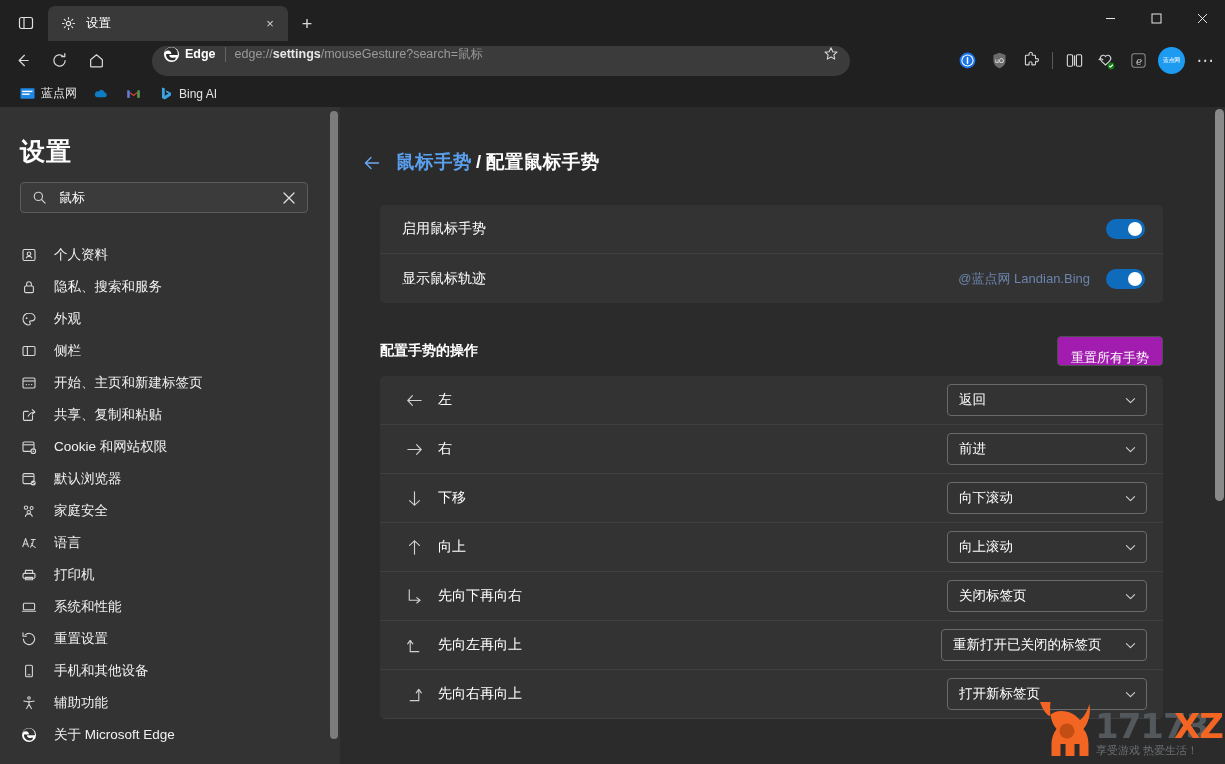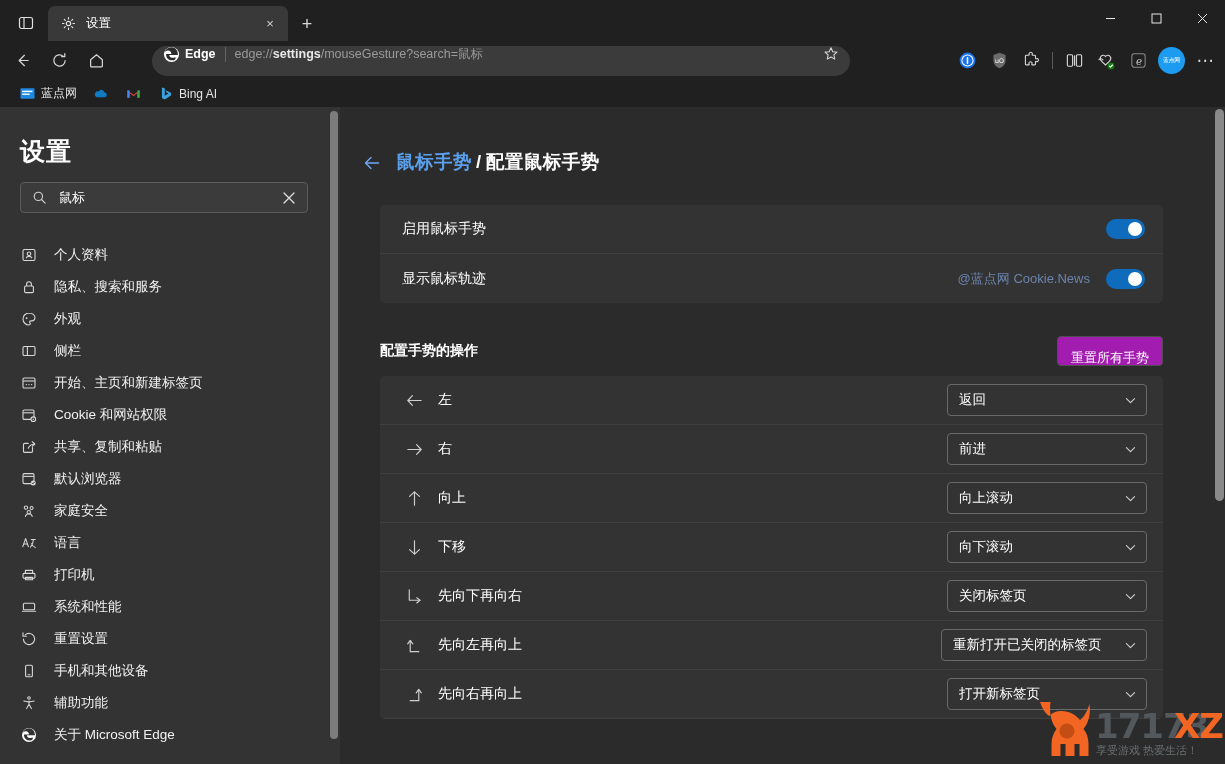--- a/index.html
+++ b/index.html
@@ -481,37 +481,37 @@
               <circle cx="5.4" cy="9.6" r="0.7" fill="#d8d8d8"></circle>
               <circle cx="8" cy="9.6" r="0.7" fill="#d8d8d8"></circle>
               <circle cx="10.6" cy="9.6" r="0.7" fill="#d8d8d8"></circle>
             </svg>
           </span>
         <span class="nav-label">开始、主页和新建标签页</span>
       </div>
       <div class="nav-item">
         <span class="nav-ico">
             <svg width="16" height="16" viewBox="0 0 16 16" fill="none">
+              <path d="M11.5 8.6v3.6a1.2 1.2 0 0 1-1.2 1.2H3.7a1.2 1.2 0 0 1-1.2-1.2V5.6a1.2 1.2 0 0 1 1.2-1.2h3.5" stroke="#d8d8d8" stroke-width="1.1" stroke-linecap="round"></path>
+              <path d="M7.2 9.2C8.4 6.6 10.6 5.2 13.6 5" stroke="#d8d8d8" stroke-width="1.1" stroke-linecap="round"></path>
+              <path d="M10.9 2.4L13.8 5l-2.9 2.5" stroke="#d8d8d8" stroke-width="1.1" stroke-linejoin="round"></path>
+            </svg>
+          </span>
+        <span class="nav-label">共享、复制和粘贴</span>
+      </div>
+      <div class="nav-item">
+        <span class="nav-ico">
+            <svg width="16" height="16" viewBox="0 0 16 16" fill="none">
               <rect x="2" y="3" width="11" height="9.4" rx="1.2" stroke="#d8d8d8" stroke-width="1.1"></rect>
               <line x1="2.2" y1="5.8" x2="12.8" y2="5.8" stroke="#d8d8d8" stroke-width="1.1"></line>
               <circle cx="12.3" cy="12.2" r="2.3" fill="#333" stroke="#d8d8d8" stroke-width="1.1"></circle>
               <circle cx="12.3" cy="12.2" r="0.8" fill="#d8d8d8"></circle>
             </svg>
           </span>
         <span class="nav-label">Cookie 和网站权限</span>
-      </div>
-      <div class="nav-item">
-        <span class="nav-ico">
-            <svg width="16" height="16" viewBox="0 0 16 16" fill="none">
-              <path d="M11.5 8.6v3.6a1.2 1.2 0 0 1-1.2 1.2H3.7a1.2 1.2 0 0 1-1.2-1.2V5.6a1.2 1.2 0 0 1 1.2-1.2h3.5" stroke="#d8d8d8" stroke-width="1.1" stroke-linecap="round"></path>
-              <path d="M7.2 9.2C8.4 6.6 10.6 5.2 13.6 5" stroke="#d8d8d8" stroke-width="1.1" stroke-linecap="round"></path>
-              <path d="M10.9 2.4L13.8 5l-2.9 2.5" stroke="#d8d8d8" stroke-width="1.1" stroke-linejoin="round"></path>
-            </svg>
-          </span>
-        <span class="nav-label">共享、复制和粘贴</span>
       </div>
       <div class="nav-item">
         <span class="nav-ico">
             <svg width="16" height="16" viewBox="0 0 16 16" fill="none">
               <rect x="2" y="2.6" width="11" height="10" rx="1.3" stroke="#d8d8d8" stroke-width="1.1"></rect>
               <line x1="2.2" y1="5.4" x2="12.8" y2="5.4" stroke="#d8d8d8" stroke-width="1.1"></line>
               <circle cx="12.2" cy="12" r="2.5" fill="#d8d8d8"></circle>
               <path d="M11.1 12l.8.8 1.5-1.6" stroke="#333" stroke-width="1" stroke-linecap="round" stroke-linejoin="round" fill="none"></path>
             </svg>
           </span>
@@ -615,21 +615,21 @@
 
     <div class="card">
       <div class="toggle-row">
         <span class="tr-label">启用鼠标手势</span>
         <span class="switch">
             <span class="knob"></span>
           </span>
       </div>
       <div class="toggle-row">
         <span class="tr-label">显示鼠标轨迹</span>
-        <span class="tr-note">@蓝点网 Cookie.News</span>
+        <span class="tr-note">@蓝点网 Landian.Bing</span>
         <span class="switch">
             <span class="knob"></span>
           </span>
       </div>
     </div>
 
     <div class="section-head">
       <span class="section-title">配置手势的操作</span>
       <button class="reset-btn">重置所有手势</button>
     </div>
@@ -667,56 +667,56 @@
               <svg width="13" height="13" viewBox="0 0 14 14" fill="none">
                 <path d="M2.6 5L7 9.4 11.4 5" stroke="#d0d0d0" stroke-width="1.2" stroke-linecap="round" stroke-linejoin="round"></path>
               </svg>
             </span>
         </span>
       </div>
 
       <div class="gesture-row">
         <span class="g-ico">
             <svg width="19" height="19" viewBox="0 0 20 20" fill="none">
+              <path d="M4.8 12.2L10 17l5.2-4.8" stroke="#d0d0d0" stroke-width="1.2" stroke-linecap="round" stroke-linejoin="round"></path>
+              <line x1="10" y1="3" x2="10" y2="16.7" stroke="#d0d0d0" stroke-width="1.2" stroke-linecap="round"></line>
+            </svg>
+          </span>
+        <span class="g-label">下移</span>
+        <span class="g-select">
+          <span class="g-sel-text">向下滚动</span>
+          <span class="g-chev">
+              <svg width="13" height="13" viewBox="0 0 14 14" fill="none">
+                <path d="M2.6 5L7 9.4 11.4 5" stroke="#d0d0d0" stroke-width="1.2" stroke-linecap="round" stroke-linejoin="round"></path>
+              </svg>
+            </span>
+        </span>
+      </div>
+
+      <div class="gesture-row">
+        <span class="g-ico">
+            <svg width="19" height="19" viewBox="0 0 20 20" fill="none">
               <path d="M4.8 7.8L10 3l5.2 4.8" stroke="#d0d0d0" stroke-width="1.2" stroke-linecap="round" stroke-linejoin="round"></path>
               <line x1="10" y1="3.3" x2="10" y2="17" stroke="#d0d0d0" stroke-width="1.2" stroke-linecap="round"></line>
             </svg>
           </span>
         <span class="g-label">向上</span>
         <span class="g-select">
           <span class="g-sel-text">向上滚动</span>
           <span class="g-chev">
               <svg width="13" height="13" viewBox="0 0 14 14" fill="none">
                 <path d="M2.6 5L7 9.4 11.4 5" stroke="#d0d0d0" stroke-width="1.2" stroke-linecap="round" stroke-linejoin="round"></path>
               </svg>
             </span>
         </span>
       </div>
 
       <div class="gesture-row">
         <span class="g-ico">
             <svg width="19" height="19" viewBox="0 0 20 20" fill="none">
-              <path d="M4.8 12.2L10 17l5.2-4.8" stroke="#d0d0d0" stroke-width="1.2" stroke-linecap="round" stroke-linejoin="round"></path>
-              <line x1="10" y1="3" x2="10" y2="16.7" stroke="#d0d0d0" stroke-width="1.2" stroke-linecap="round"></line>
-            </svg>
-          </span>
-        <span class="g-label">下移</span>
-        <span class="g-select">
-          <span class="g-sel-text">向下滚动</span>
-          <span class="g-chev">
-              <svg width="13" height="13" viewBox="0 0 14 14" fill="none">
-                <path d="M2.6 5L7 9.4 11.4 5" stroke="#d0d0d0" stroke-width="1.2" stroke-linecap="round" stroke-linejoin="round"></path>
-              </svg>
-            </span>
-        </span>
-      </div>
-
-      <div class="gesture-row">
-        <span class="g-ico">
-            <svg width="19" height="19" viewBox="0 0 20 20" fill="none">
               <path d="M4.5 3v11h11" stroke="#d0d0d0" stroke-width="1.2" stroke-linecap="round" stroke-linejoin="round"></path>
               <path d="M12.4 11.2L15.8 14l-3.4 2.8" stroke="#d0d0d0" stroke-width="1.2" stroke-linecap="round" stroke-linejoin="round"></path>
             </svg>
           </span>
         <span class="g-label">先向下再向右</span>
         <span class="g-select">
           <span class="g-sel-text">关闭标签页</span>
           <span class="g-chev">
               <svg width="13" height="13" viewBox="0 0 14 14" fill="none">
                 <path d="M2.6 5L7 9.4 11.4 5" stroke="#d0d0d0" stroke-width="1.2" stroke-linecap="round" stroke-linejoin="round"></path>

